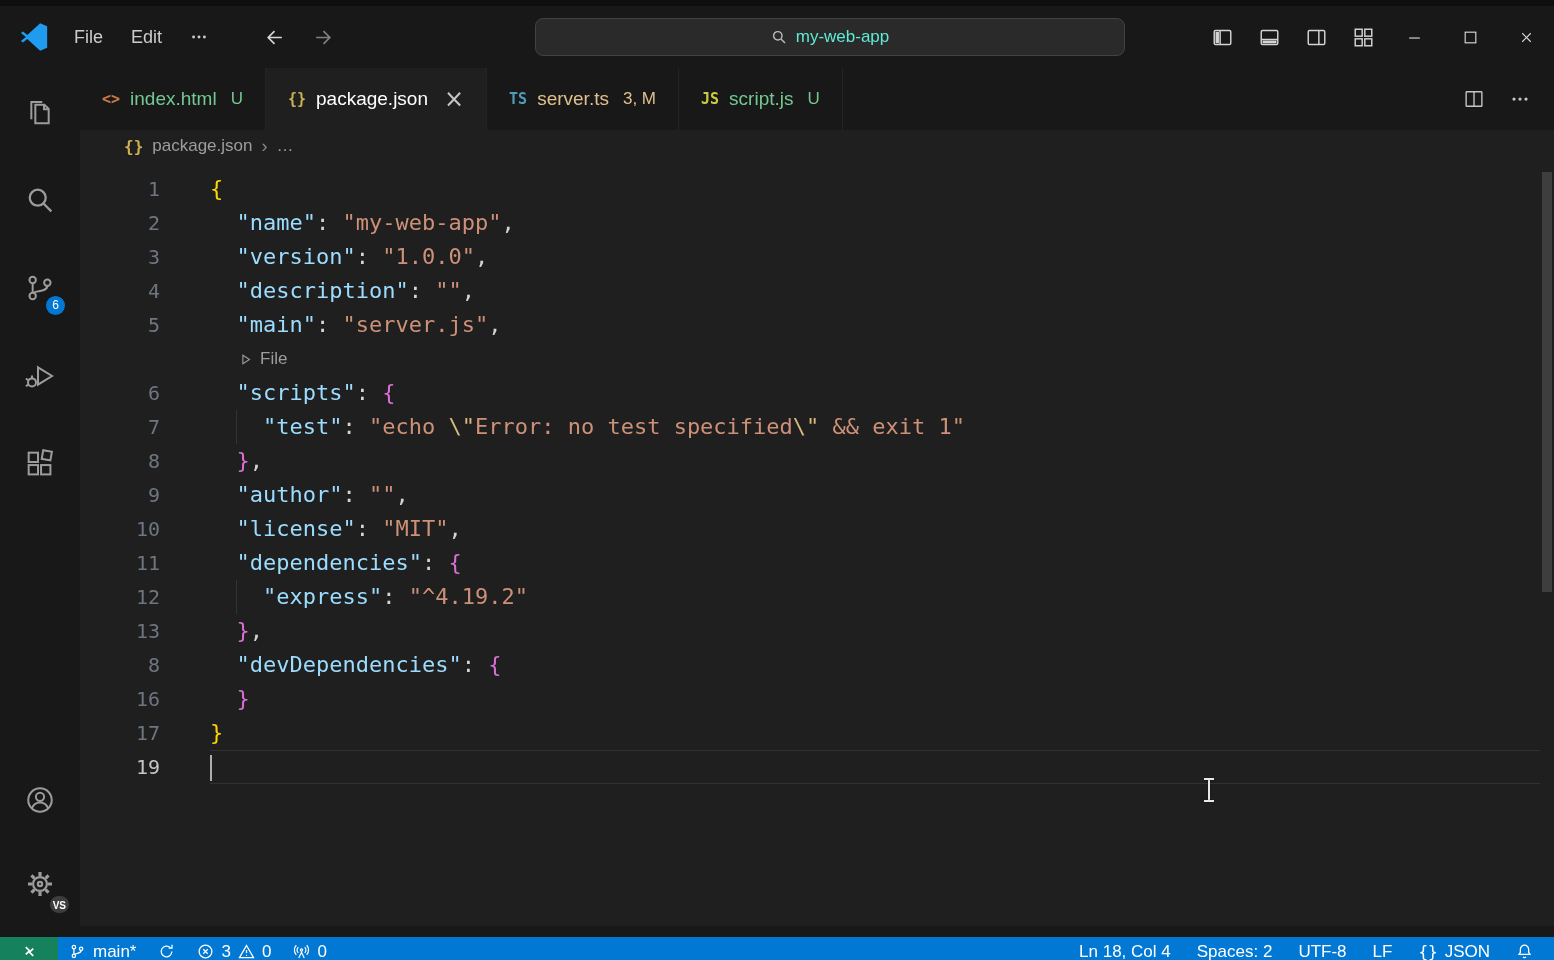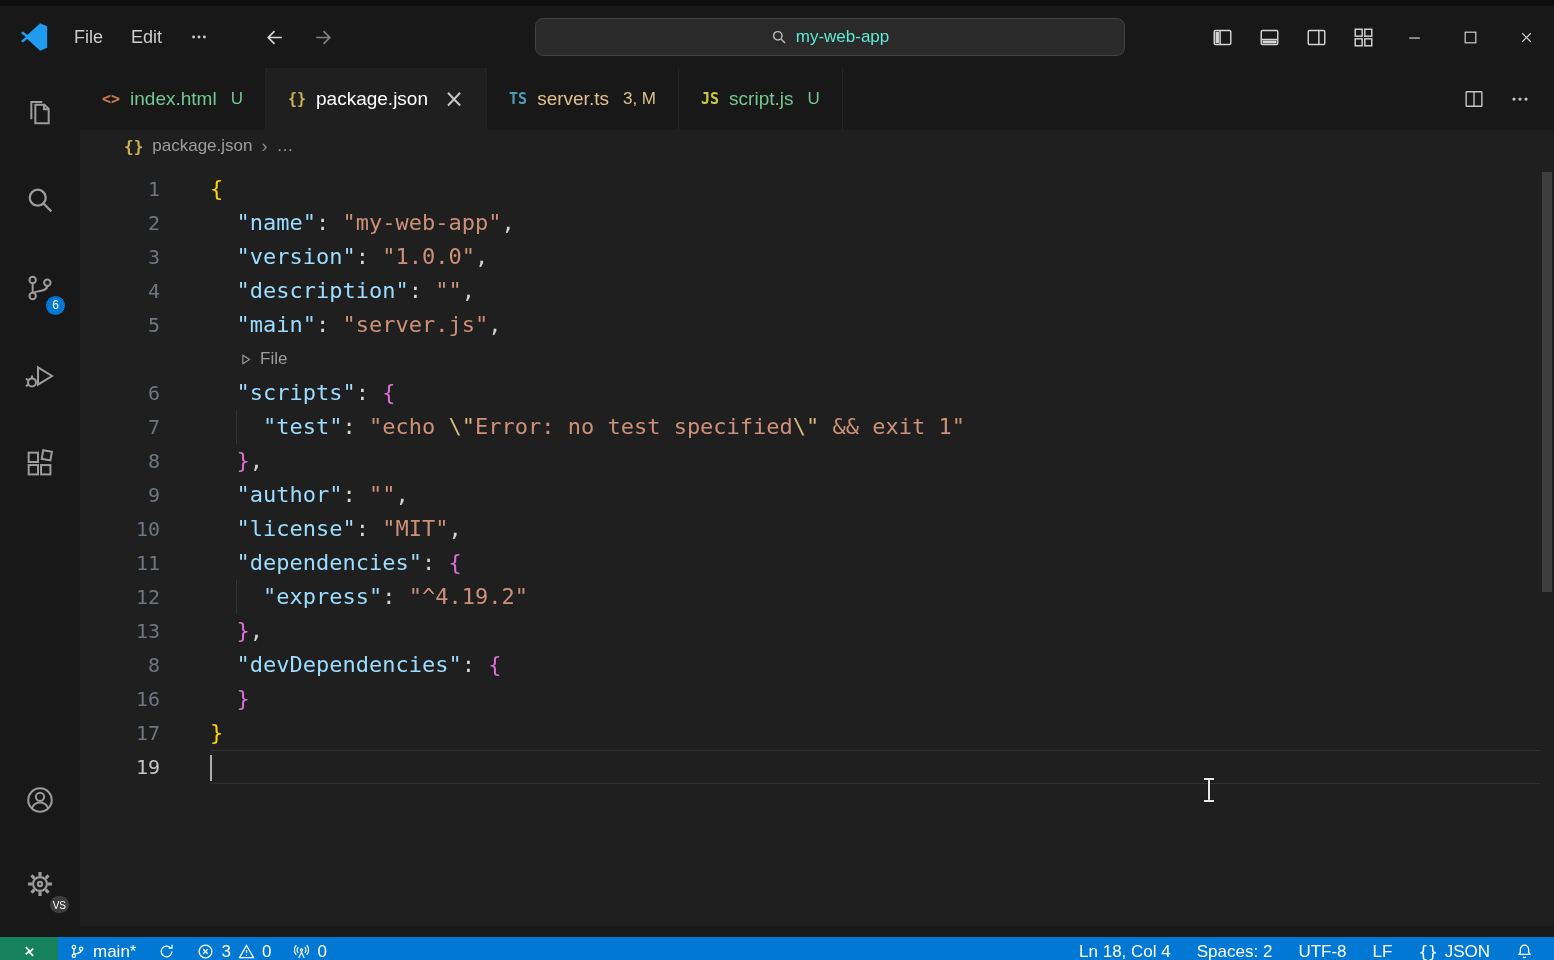--- a/index.html
+++ b/index.html
@@ -45,21 +45,21 @@
   
   .activitybar{position:absolute;top:62px;left:0;width:80px;bottom:40px;background:#181818;
     display:flex;flex-direction:column;align-items:center;}
   .ab-top,.ab-bottom{display:flex;flex-direction:column;width:80px;}
   .ab-bottom{margin-top:auto;}
   .ab-item{position:relative;width:80px;height:88px;display:flex;align-items:center;justify-content:center;color:#9c9c9c;}
   .ab-bottom .ab-item{height:84px;}
   .ab-item svg{width:32px;height:32px;}
   .ab-badge{position:absolute;right:15px;bottom:17px;min-width:19px;height:19px;border-radius:10px;
     background:#0078d4;color:#fff;font-size:12px;line-height:19px;text-align:center;padding:0 3px;box-sizing:border-box;}
-  .ab-badge.profile{background:#3d3d3d;font-size:10px;font-weight:normal;right:10px;bottom:12px;border:1px solid #181818;}
+  .ab-badge.profile{background:#3d3d3d;font-size:10px;font-weight:bold;right:10px;bottom:12px;border:1px solid #181818;}
 
   
   .editor{position:absolute;top:124px;left:80px;right:0;bottom:40px;background:#1f1f1f;}
   .breadcrumb{height:32px;display:flex;align-items:center;gap:9px;padding-left:44px;font-size:17px;color:#9d9d9d;}
   .bc-icon{font-family:"DejaVu Sans Mono",monospace;font-weight:bold;font-size:16px;}
   .bc-sep{font-size:18px;color:#8a8a8a;}
   .code-lines{position:absolute;top:32px;left:0;right:0;bottom:0;padding-top:10px;overflow:hidden;
     font-family:"DejaVu Sans Mono",monospace;font-size:22px;}
   .row{display:flex;height:34px;line-height:34px;}
   .gutter{width:130px;padding-right:50px;box-sizing:border-box;text-align:right;flex:none;

